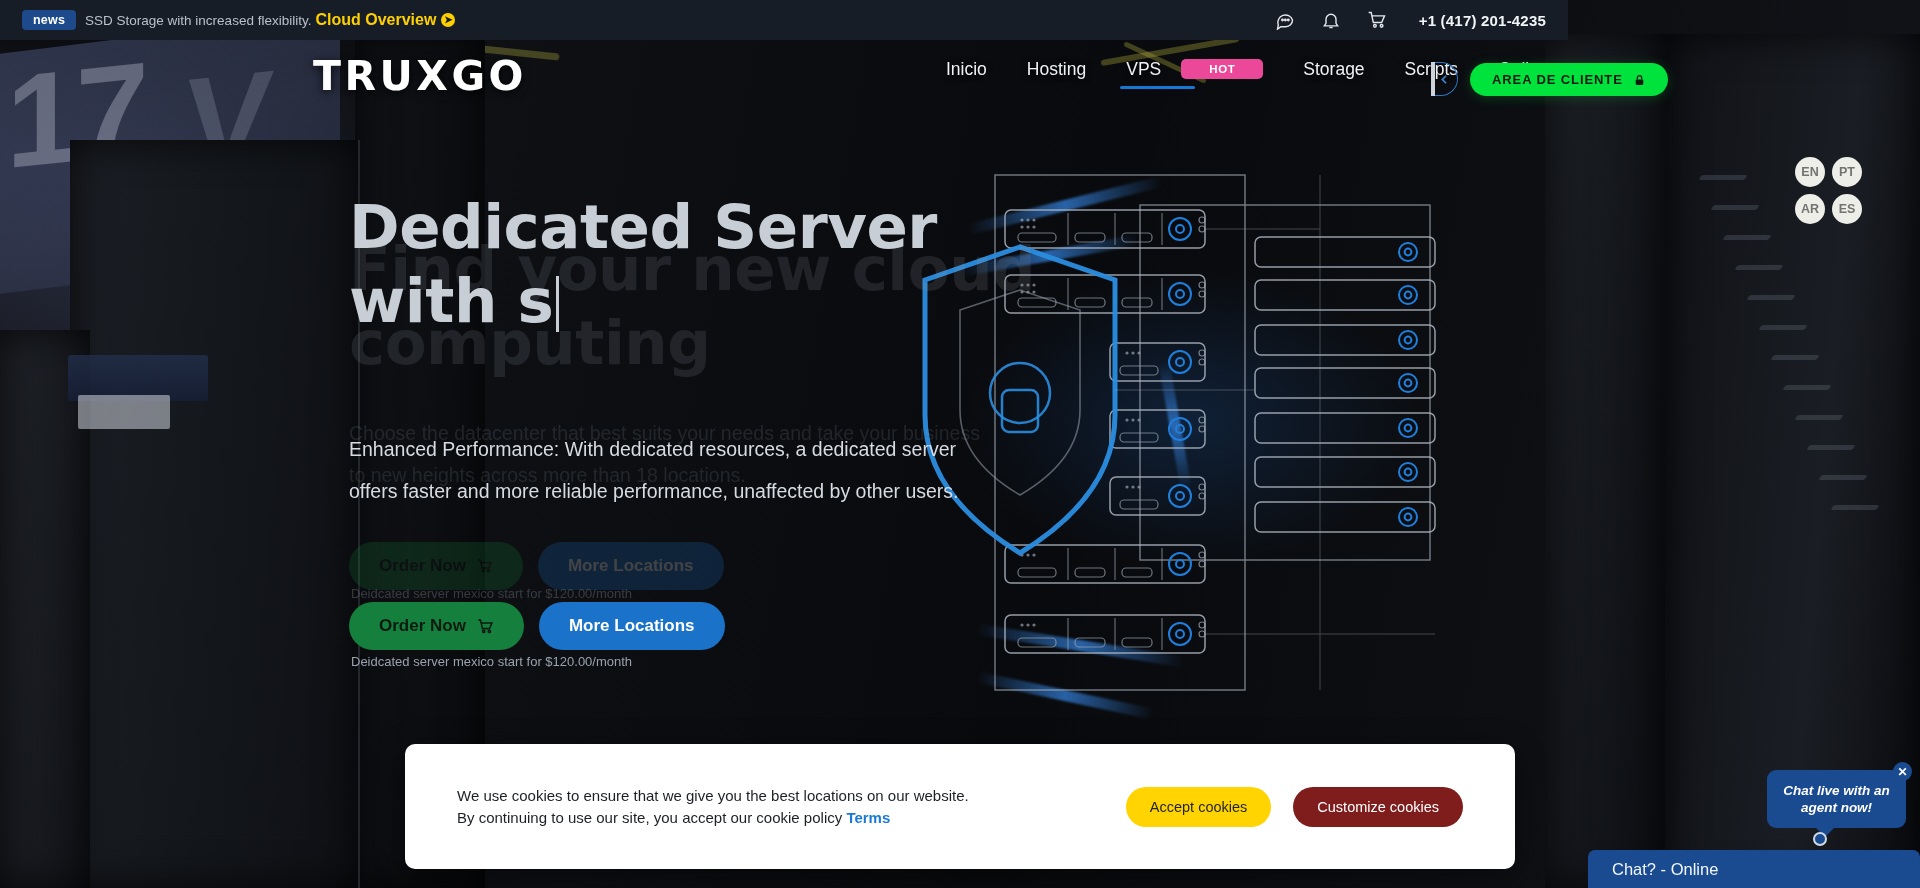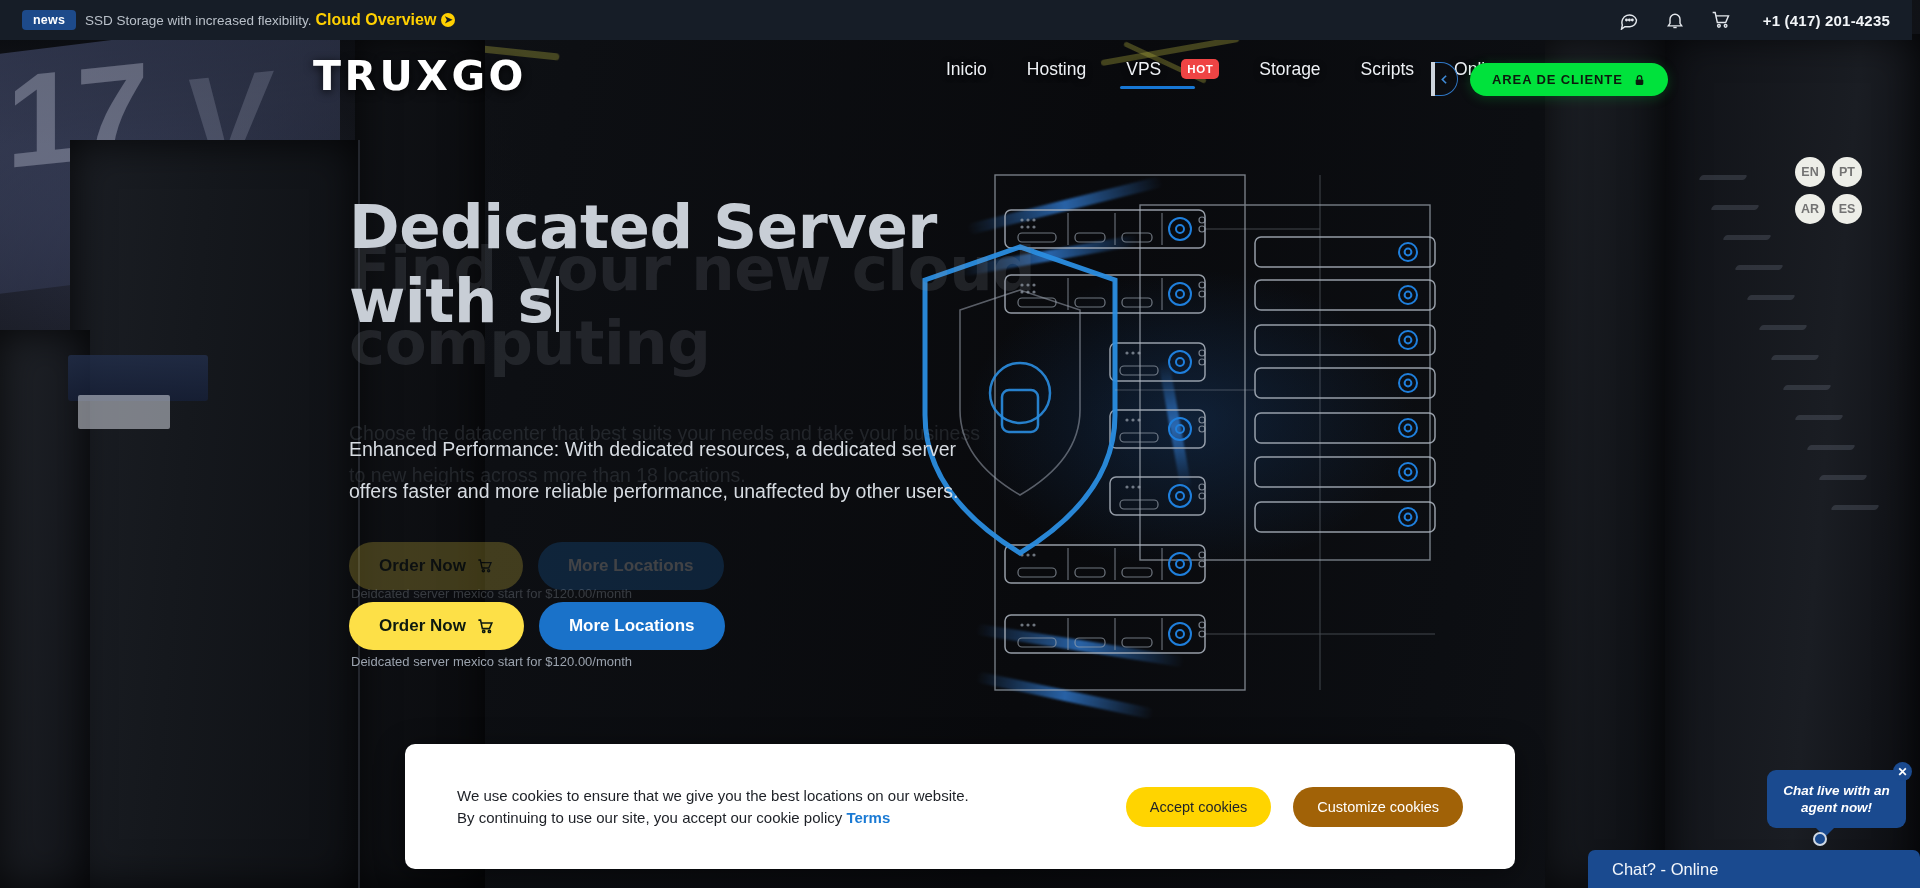--- a/index.html
+++ b/index.html
@@ -79,21 +79,21 @@
     background: linear-gradient(90deg, rgba(36,104,190,.0), rgba(52,132,225,.72), rgba(36,104,190,.0));
     filter: blur(1.2px);
   }
 
   
   .illus { position: absolute; left: 980px; top: 175px; width: 620px; height: 520px; }
   .illus svg { width: 100%; height: 100%; overflow: visible; }
 
   
   .announce {
-    position: absolute; left: 0; top: 0; width: 1912px; height: 40px;
+    position: absolute; left: 0; top: 0; width: 1568px; height: 40px;
     background: #161d27; display: flex; align-items: center;
     padding: 0 22px; z-index: 40;
   }
   .news-badge {
     background: #1d4a8a; color: #fff; font-size: 12.5px; font-weight: 700;
     padding: 3px 11px; border-radius: 4px; letter-spacing: .2px;
   }
   .announce-text { color: #b9c0c9; font-size: 13.5px; margin-left: 9px; }
   .announce-link { color: #ffd000; font-weight: 700; margin-left: 4px; cursor: pointer; }
   .arrow-circ {
@@ -123,22 +123,22 @@
   }
   .nav-link {
     color: #eef1f5; font-size: 17.5px; cursor: pointer; position: relative;
     text-shadow: 0 1px 6px rgba(0,0,0,.9); white-space: nowrap;
   }
   .nav-link.active::after {
     content: ""; position: absolute; left: -6px; right: -34px; bottom: -9px;
     height: 3px; background: #1777d4; border-radius: 2px;
   }
   .hot-badge {
-    background: #ef4444; color: #fff; font-size: 11.5px; font-weight: 800;
-    padding: 4px 6px; border-radius: 5px; letter-spacing: .6px; margin-left: -20px;
+    background: #ec4899; color: #fff; font-size: 11.5px; font-weight: 800;
+    padding: 4px 28px; border-radius: 5px; letter-spacing: .6px; margin-left: -20px;
   }
   .collapse-btn {
     position: absolute; left: 1432px; top: 62px; width: 26px; height: 34px;
     border: 1.6px solid #2f76c4; border-left: none;
     border-radius: 0 18px 18px 0;
     display: flex; align-items: center; justify-content: center; cursor: pointer;
   }
   .collapse-btn::before {
     content: ""; position: absolute; left: -1px; top: -1px; bottom: -1px;
     width: 4px; background: #cdd4dc;
@@ -189,21 +189,21 @@
 
   .btn-wrap { position: relative; height: 120px; margin-top: 4px; }
   .btn-row { position: absolute; left: 0; display: flex; gap: 15px; align-items: center; }
   .btn-row.ghost { top: 0; opacity: .22; }
   .btn-row.live  { top: 60px; }
   .btn {
     border: none; border-radius: 26px; font-size: 17px; font-weight: 700;
     padding: 14px 30px; cursor: pointer; display: flex; align-items: center; gap: 11px;
     font-family: "Liberation Sans", sans-serif; white-space: nowrap;
   }
-  .btn-order { background: #fde047; color: #0d1a10; }
+  .btn-order { background: #15803d; color: #0d1a10; }
   .btn-more  { background: #1a72c9; color: #ffffff; }
   .price-note {
     position: absolute; left: 2px; font-size: 13px; color: #9aa2ad; white-space: nowrap;
   }
   .price-note.ghost { top: 44px; opacity: .30; }
   .price-note.live  { top: 112px; }
 
   
   .cookie {
     position: absolute; left: 405px; top: 744px; width: 1110px; height: 125px;
@@ -212,21 +212,21 @@
     box-shadow: 0 6px 30px rgba(0,0,0,.45);
   }
   .cookie-text { color: #1d2026; font-size: 15px; line-height: 22px; }
   .cookie-link { color: #1a7ad4; font-weight: 700; cursor: pointer; }
   .cookie-btns { margin-left: auto; display: flex; gap: 22px; }
   .ck-btn {
     border: none; border-radius: 22px; padding: 12px 24px;
     font-size: 14.5px; cursor: pointer; font-family: "Liberation Sans", sans-serif;
   }
   .ck-accept { background: #ffd400; color: #1f2228; }
-  .ck-custom { background: #a16207; color: #ffffff; }
+  .ck-custom { background: #7f1d1d; color: #ffffff; }
 
   
   .chat-bubble {
     position: absolute; left: 1767px; top: 770px; width: 139px; height: 58px;
     background: #1a4a8f; border-radius: 9px; z-index: 70;
     display: flex; align-items: center; justify-content: center; text-align: center;
     cursor: pointer;
   }
   .chat-bubble-text { color: #fff; font-size: 13.5px; font-style: italic; line-height: 17px; font-weight: 600; }
   .chat-bubble::after {

